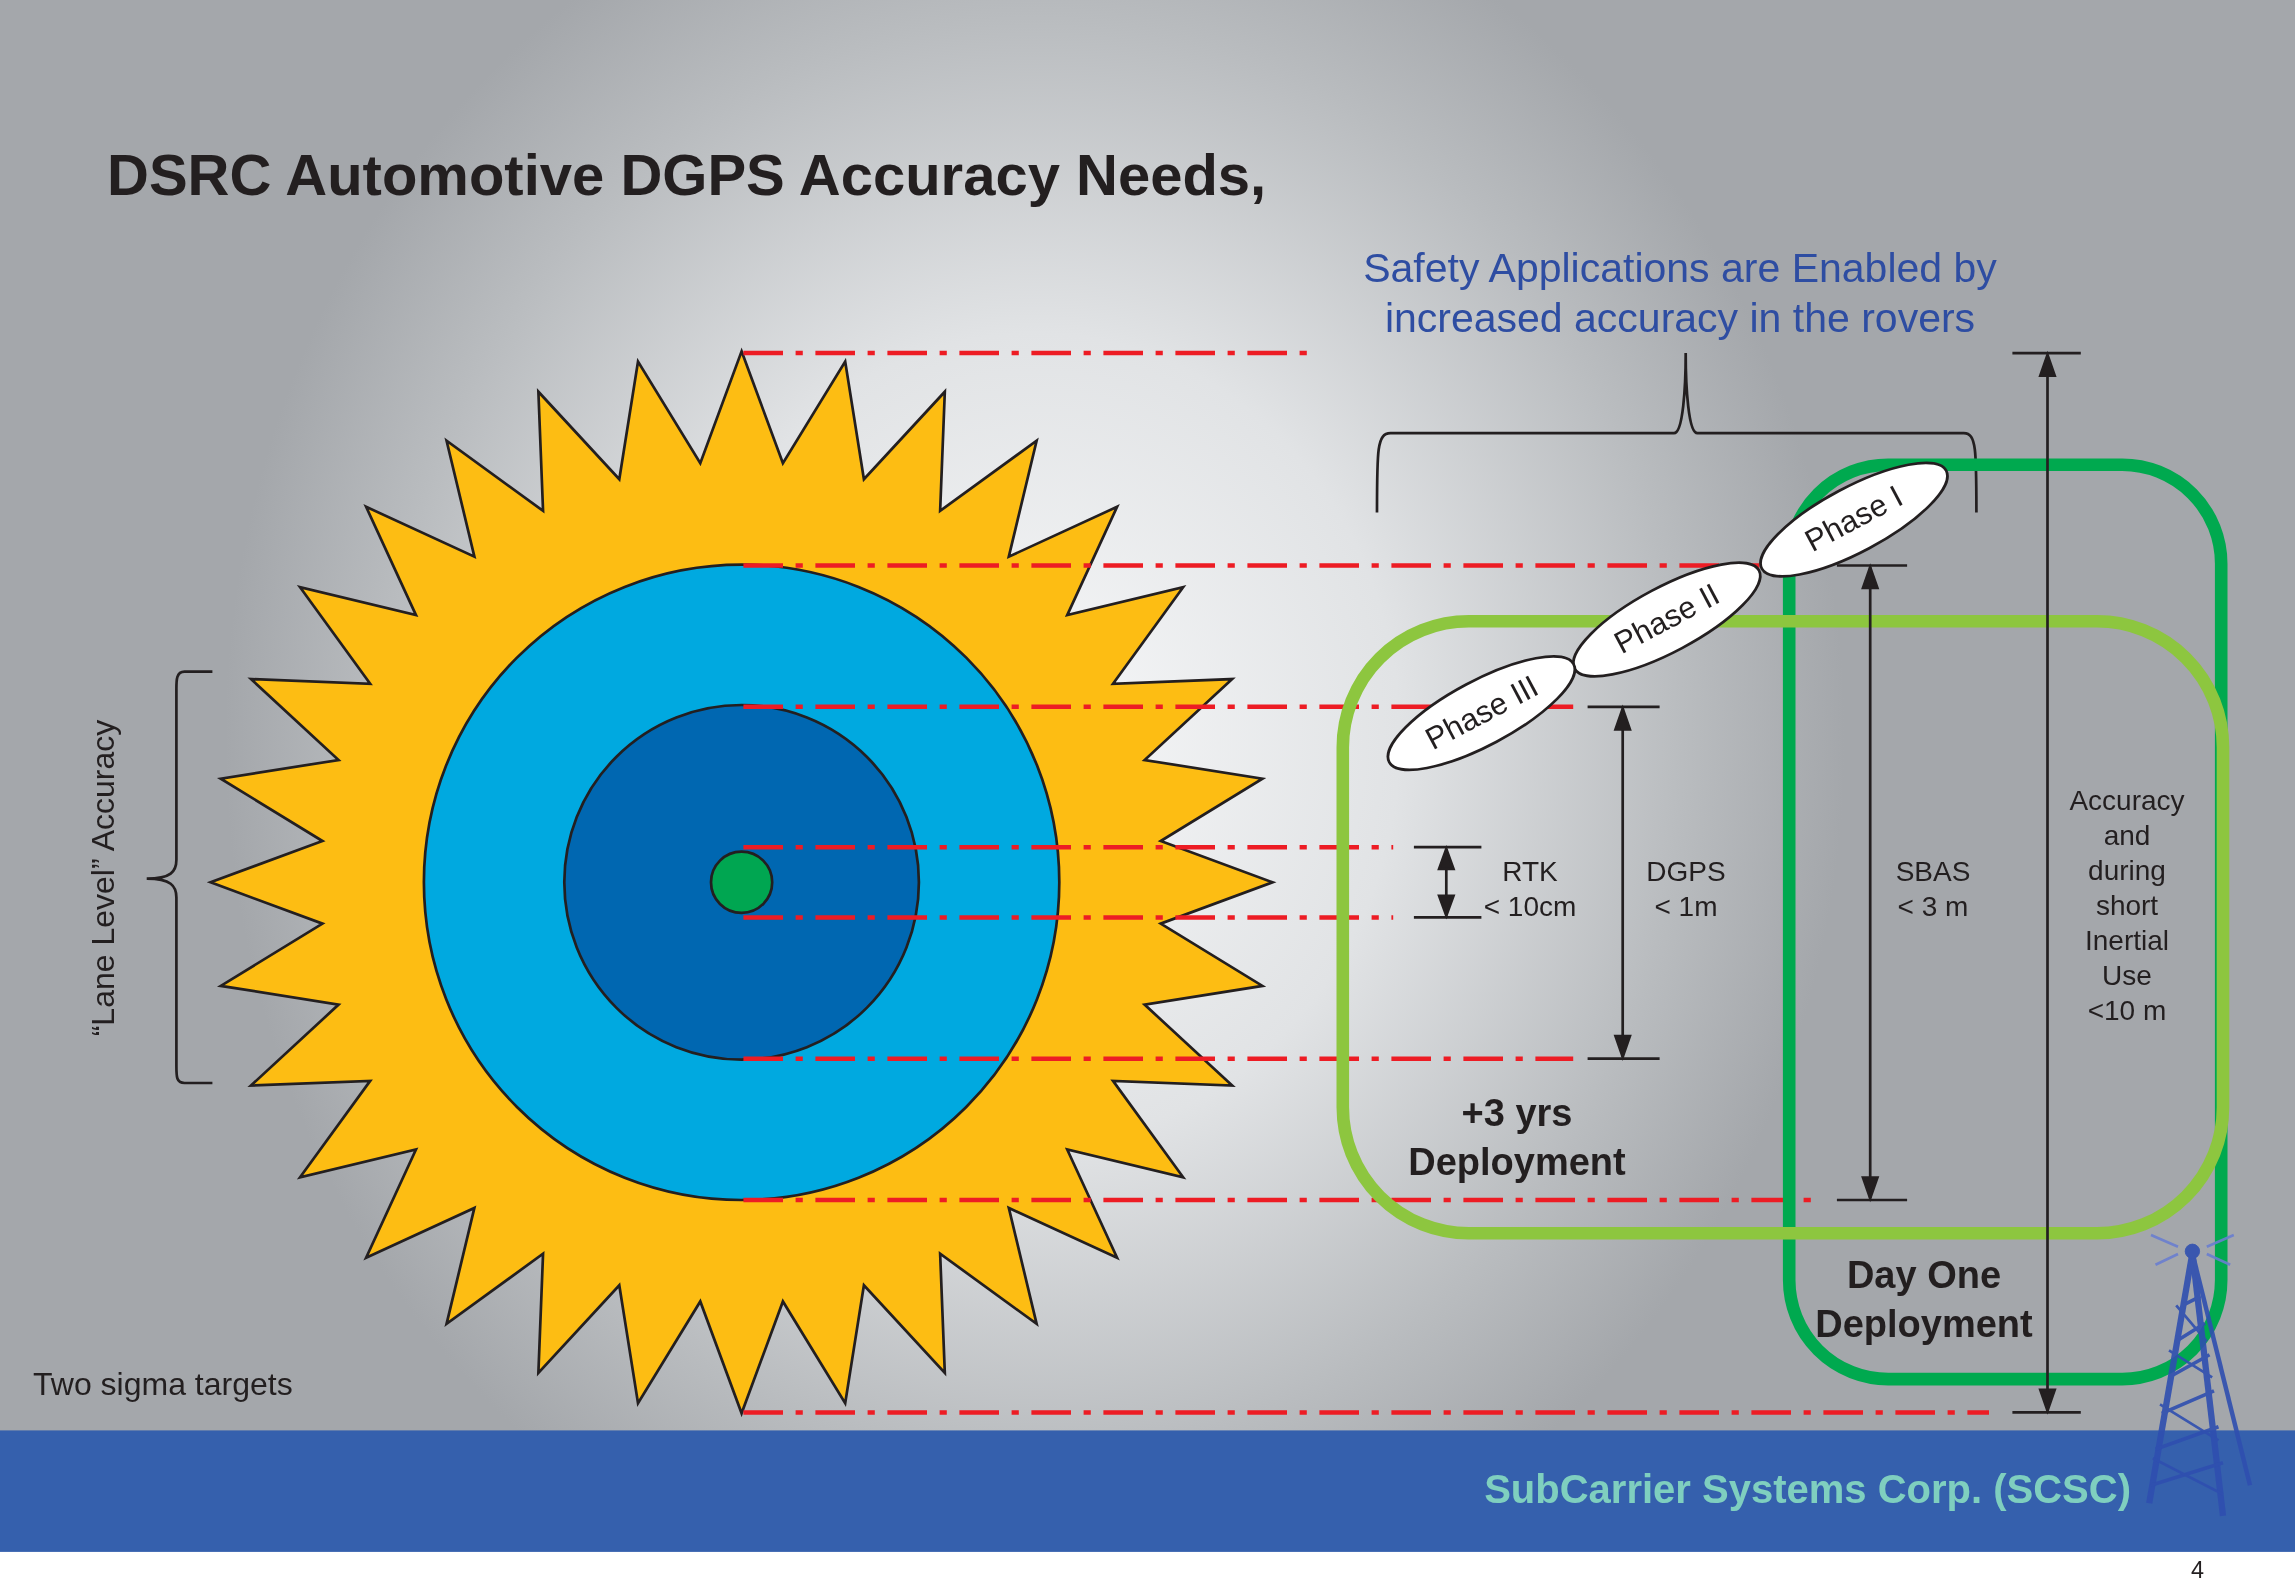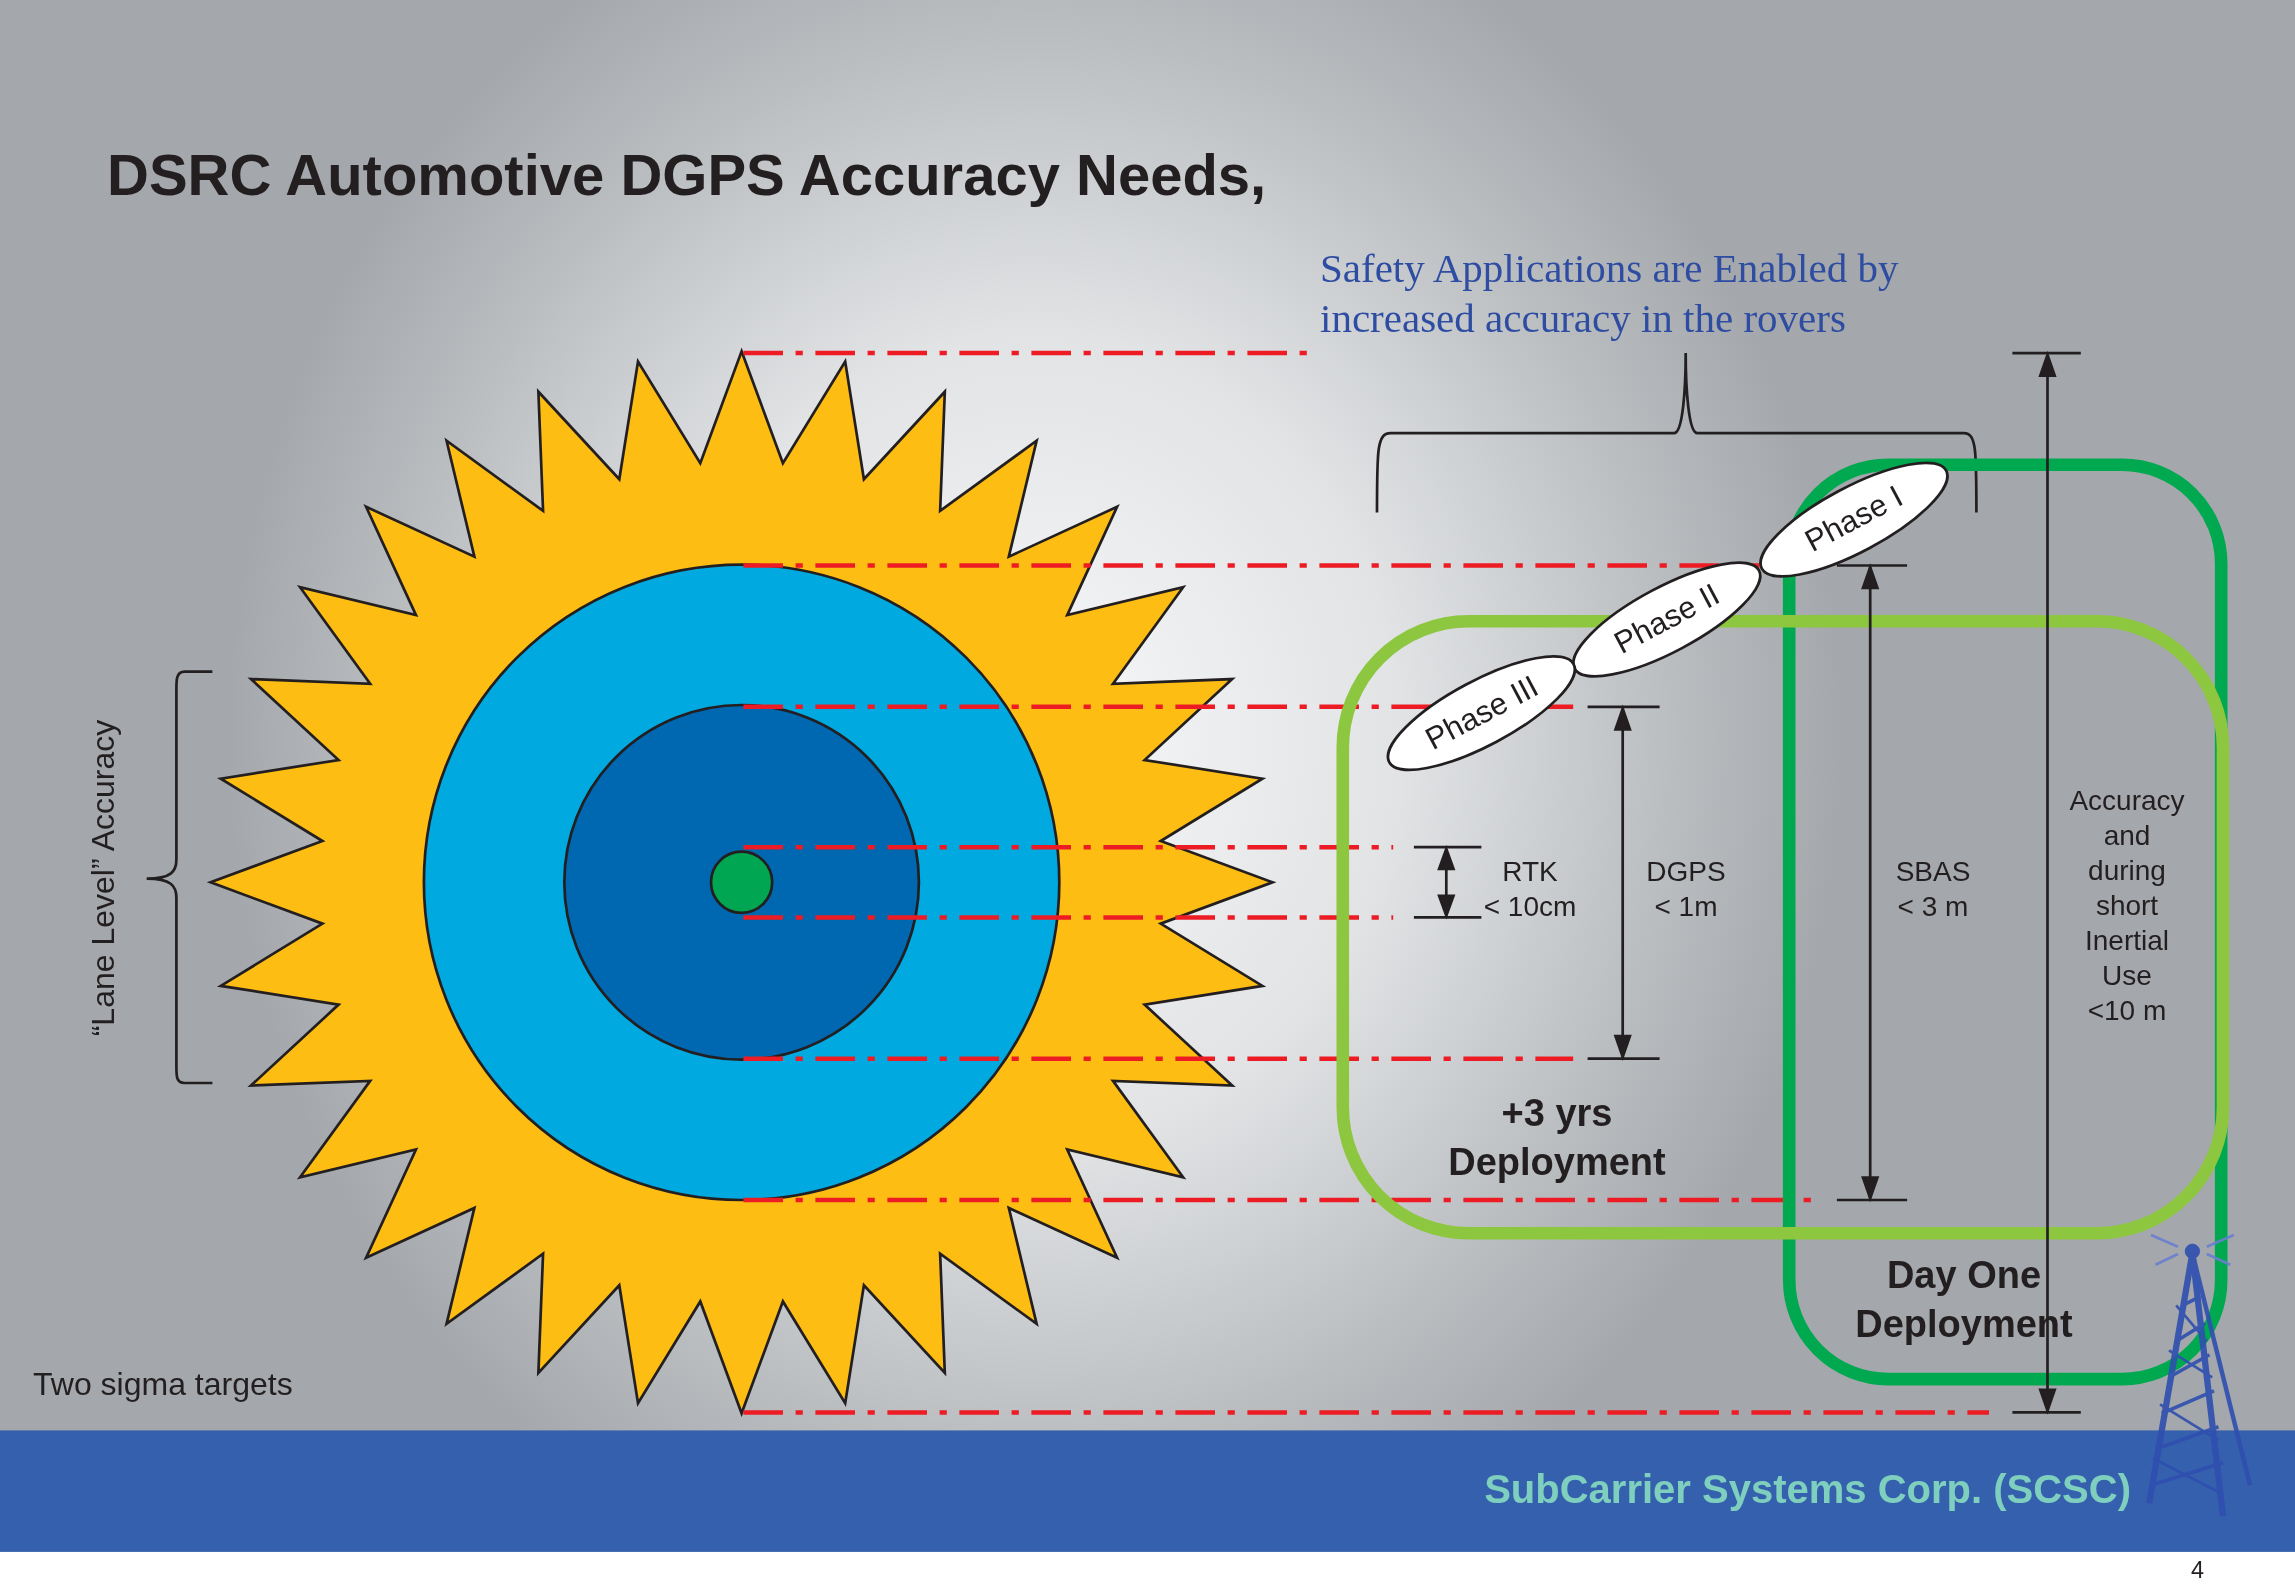--- a/index.html
+++ b/index.html
@@ -3,23 +3,23 @@
 <meta charset="utf-8">
 <style>
   html,body{margin:0;padding:0;}
   body{width:2295px;height:1590px;overflow:hidden;font-family:"Liberation Sans",sans-serif;}
   #slide{position:relative;width:2295px;height:1496px;
     background: radial-gradient(ellipse 810px 900px at 1035px 738px,#f7f8f9 0%,#e1e3e5 45%,#b9bcbf 80%,#a4a7ab 100%);}
   svg{position:absolute;left:0;top:0;}
   .title{position:absolute;left:107px;color:#231f20;font-weight:bold;font-size:58px;line-height:1;white-space:nowrap;}
   .t1{top:146px;}
   .t2{top:216px;font-style:italic;}
-  .safety{position:absolute;left:1320px;top:243px;width:720px;text-align:left;color:#2e4da2;font-size:41px;line-height:50px;font-family:Liberation Serif, serif;}
+  .safety{position:absolute;left:1320px;top:243px;width:720px;text-align:center;color:#2e4da2;font-size:41px;line-height:50px;}
   .lbl{position:absolute;color:#231f20;font-size:28px;line-height:35px;text-align:center;white-space:nowrap;transform:translateX(-50%);}
-  .big{position:absolute;color:#231f20;font-size:38px;font-weight:bold;line-height:49px;text-align:center;white-space:nowrap;transform:translateX(-50%);margin-left:40px;}
+  .big{position:absolute;color:#231f20;font-size:38px;font-weight:bold;line-height:49px;text-align:center;white-space:nowrap;transform:translateX(-50%);}
   .sigma{position:absolute;left:33px;top:1366px;font-size:32px;color:#231f20;}
   .lane{position:absolute;left:103px;top:878px;font-size:32px;color:#231f20;white-space:nowrap;transform:translate(-50%,-50%) rotate(-90deg);}
   .footer-text{position:absolute;right:164px;top:1467px;color:#7fcfbf;font-size:40px;font-weight:bold;}
   .pagenum{position:absolute;left:2191px;top:1557px;font-size:23.4px;color:#231f20;}
   .phase{position:absolute;font-size:31px;color:#231f20;white-space:nowrap;transform:translate(-50%,-50%) rotate(-28deg);}
 </style>
 </head>
 <body>
 
 <div id="slide">

